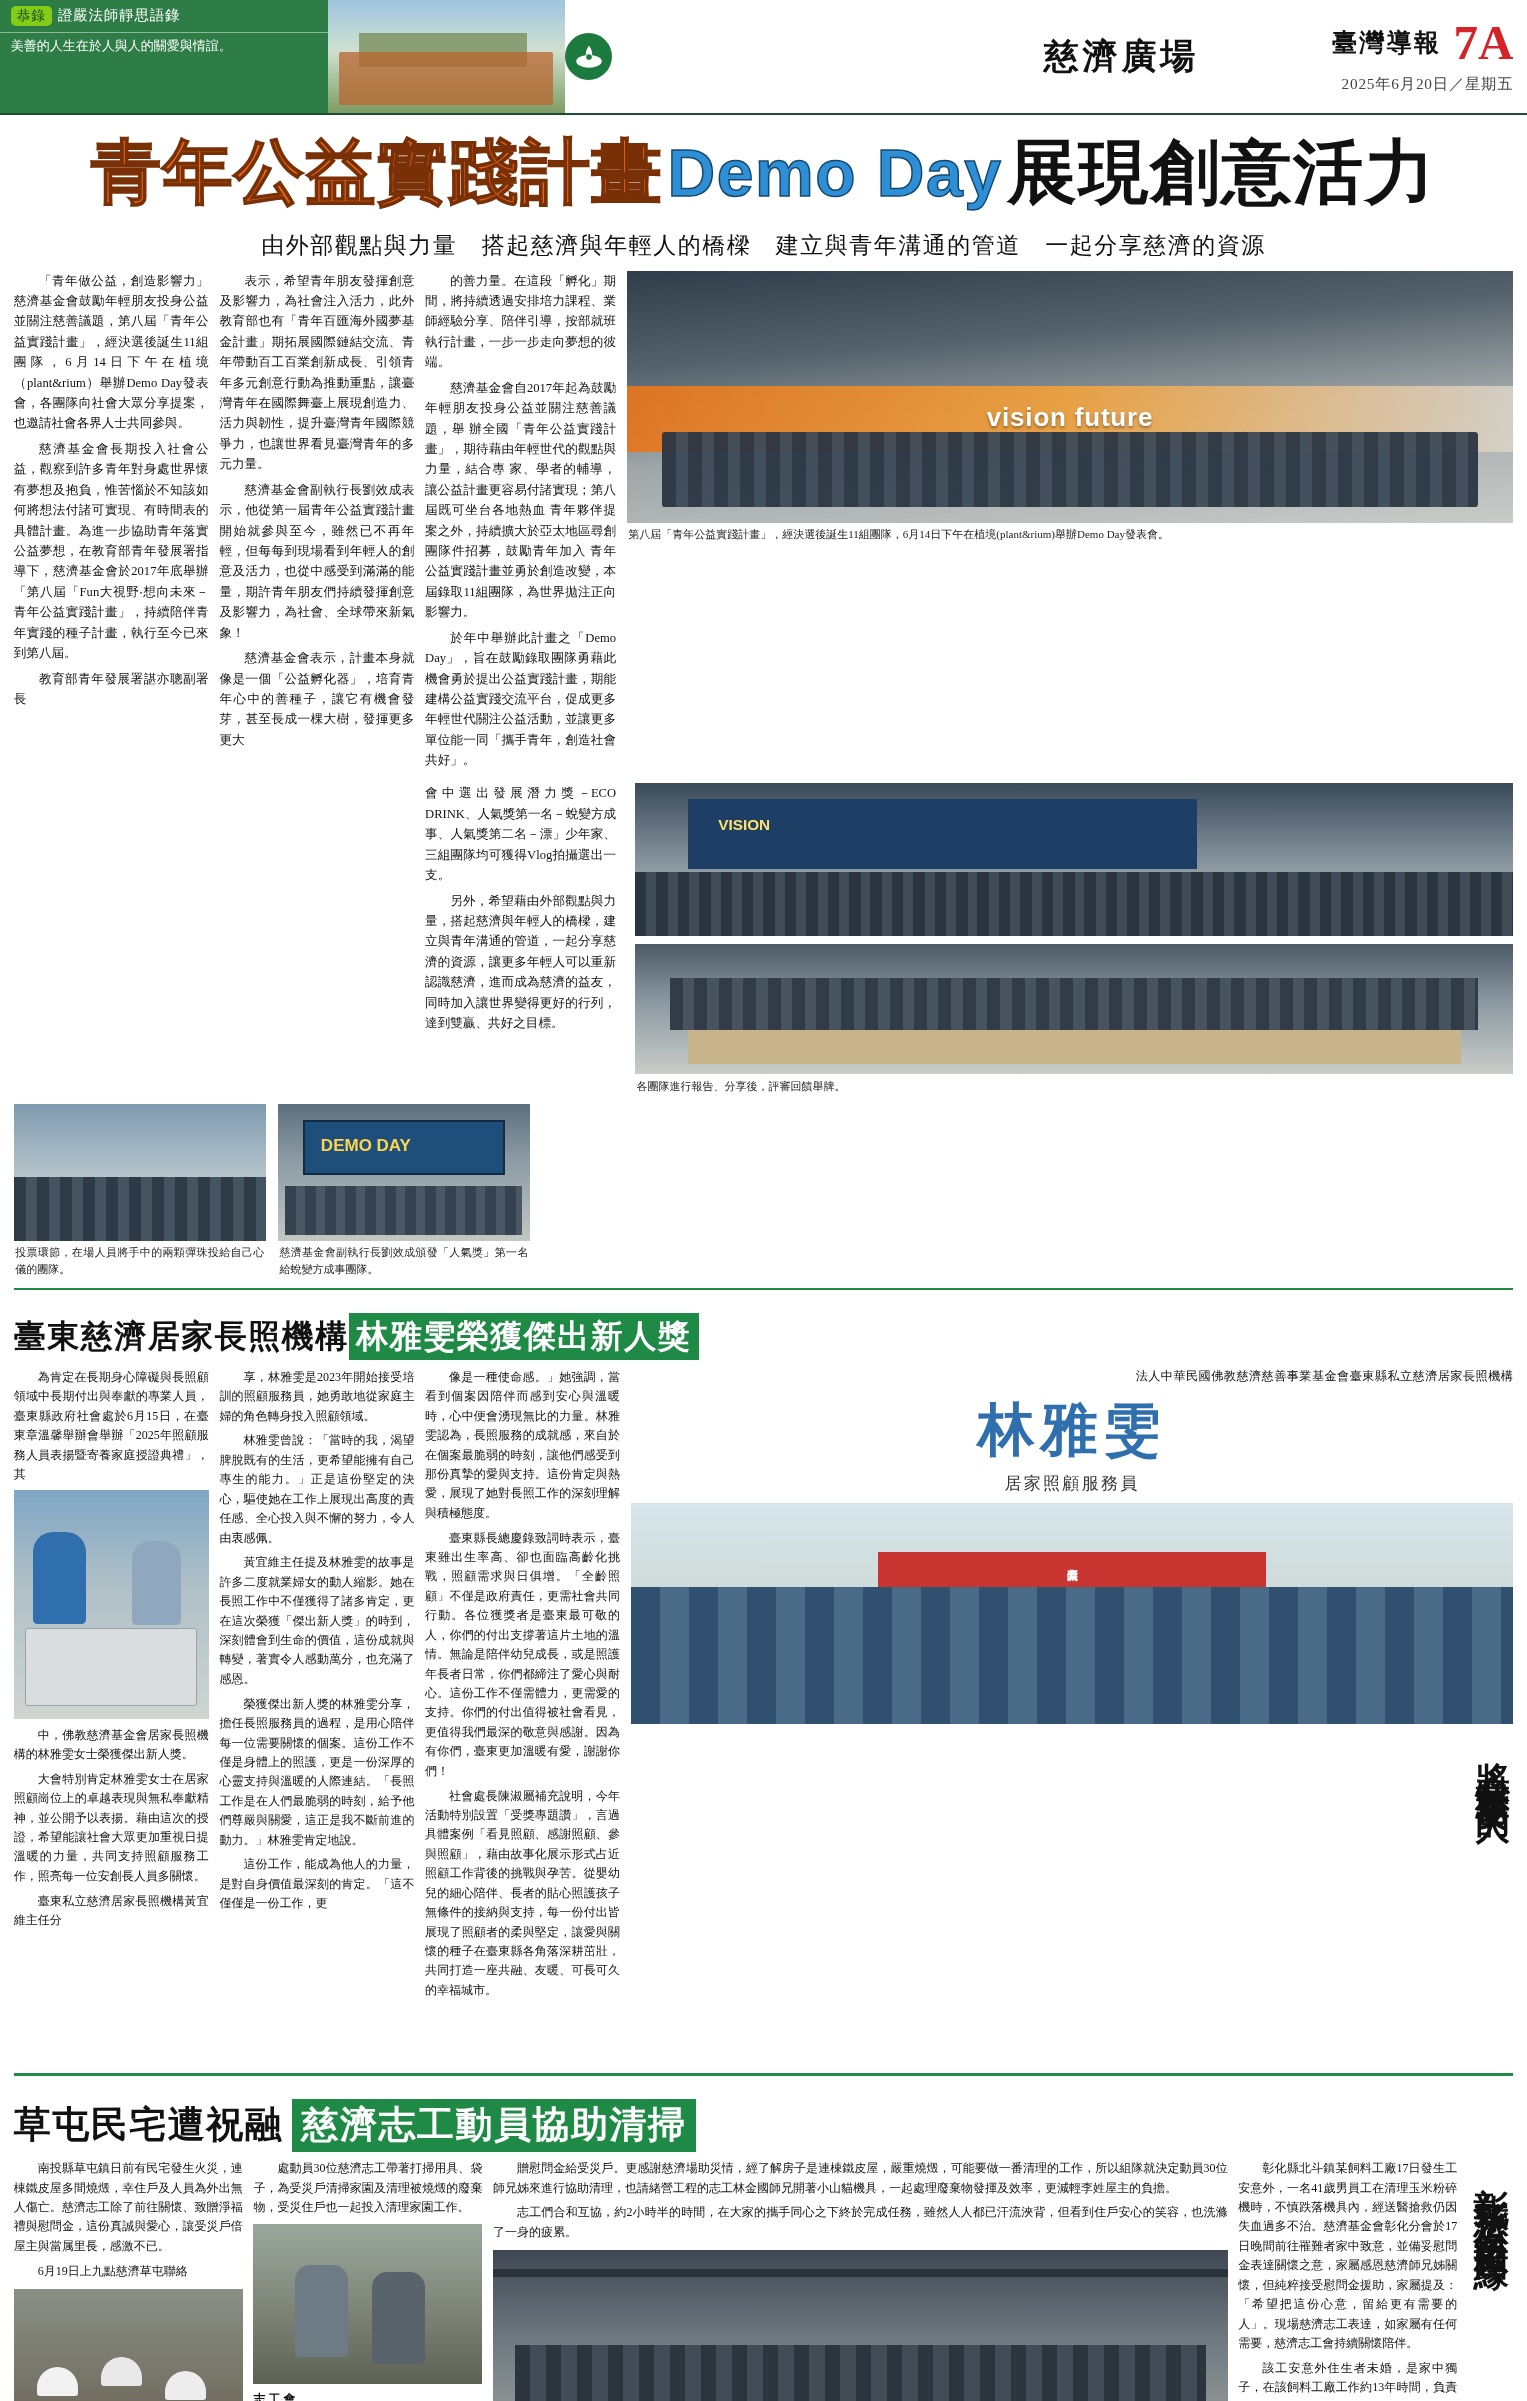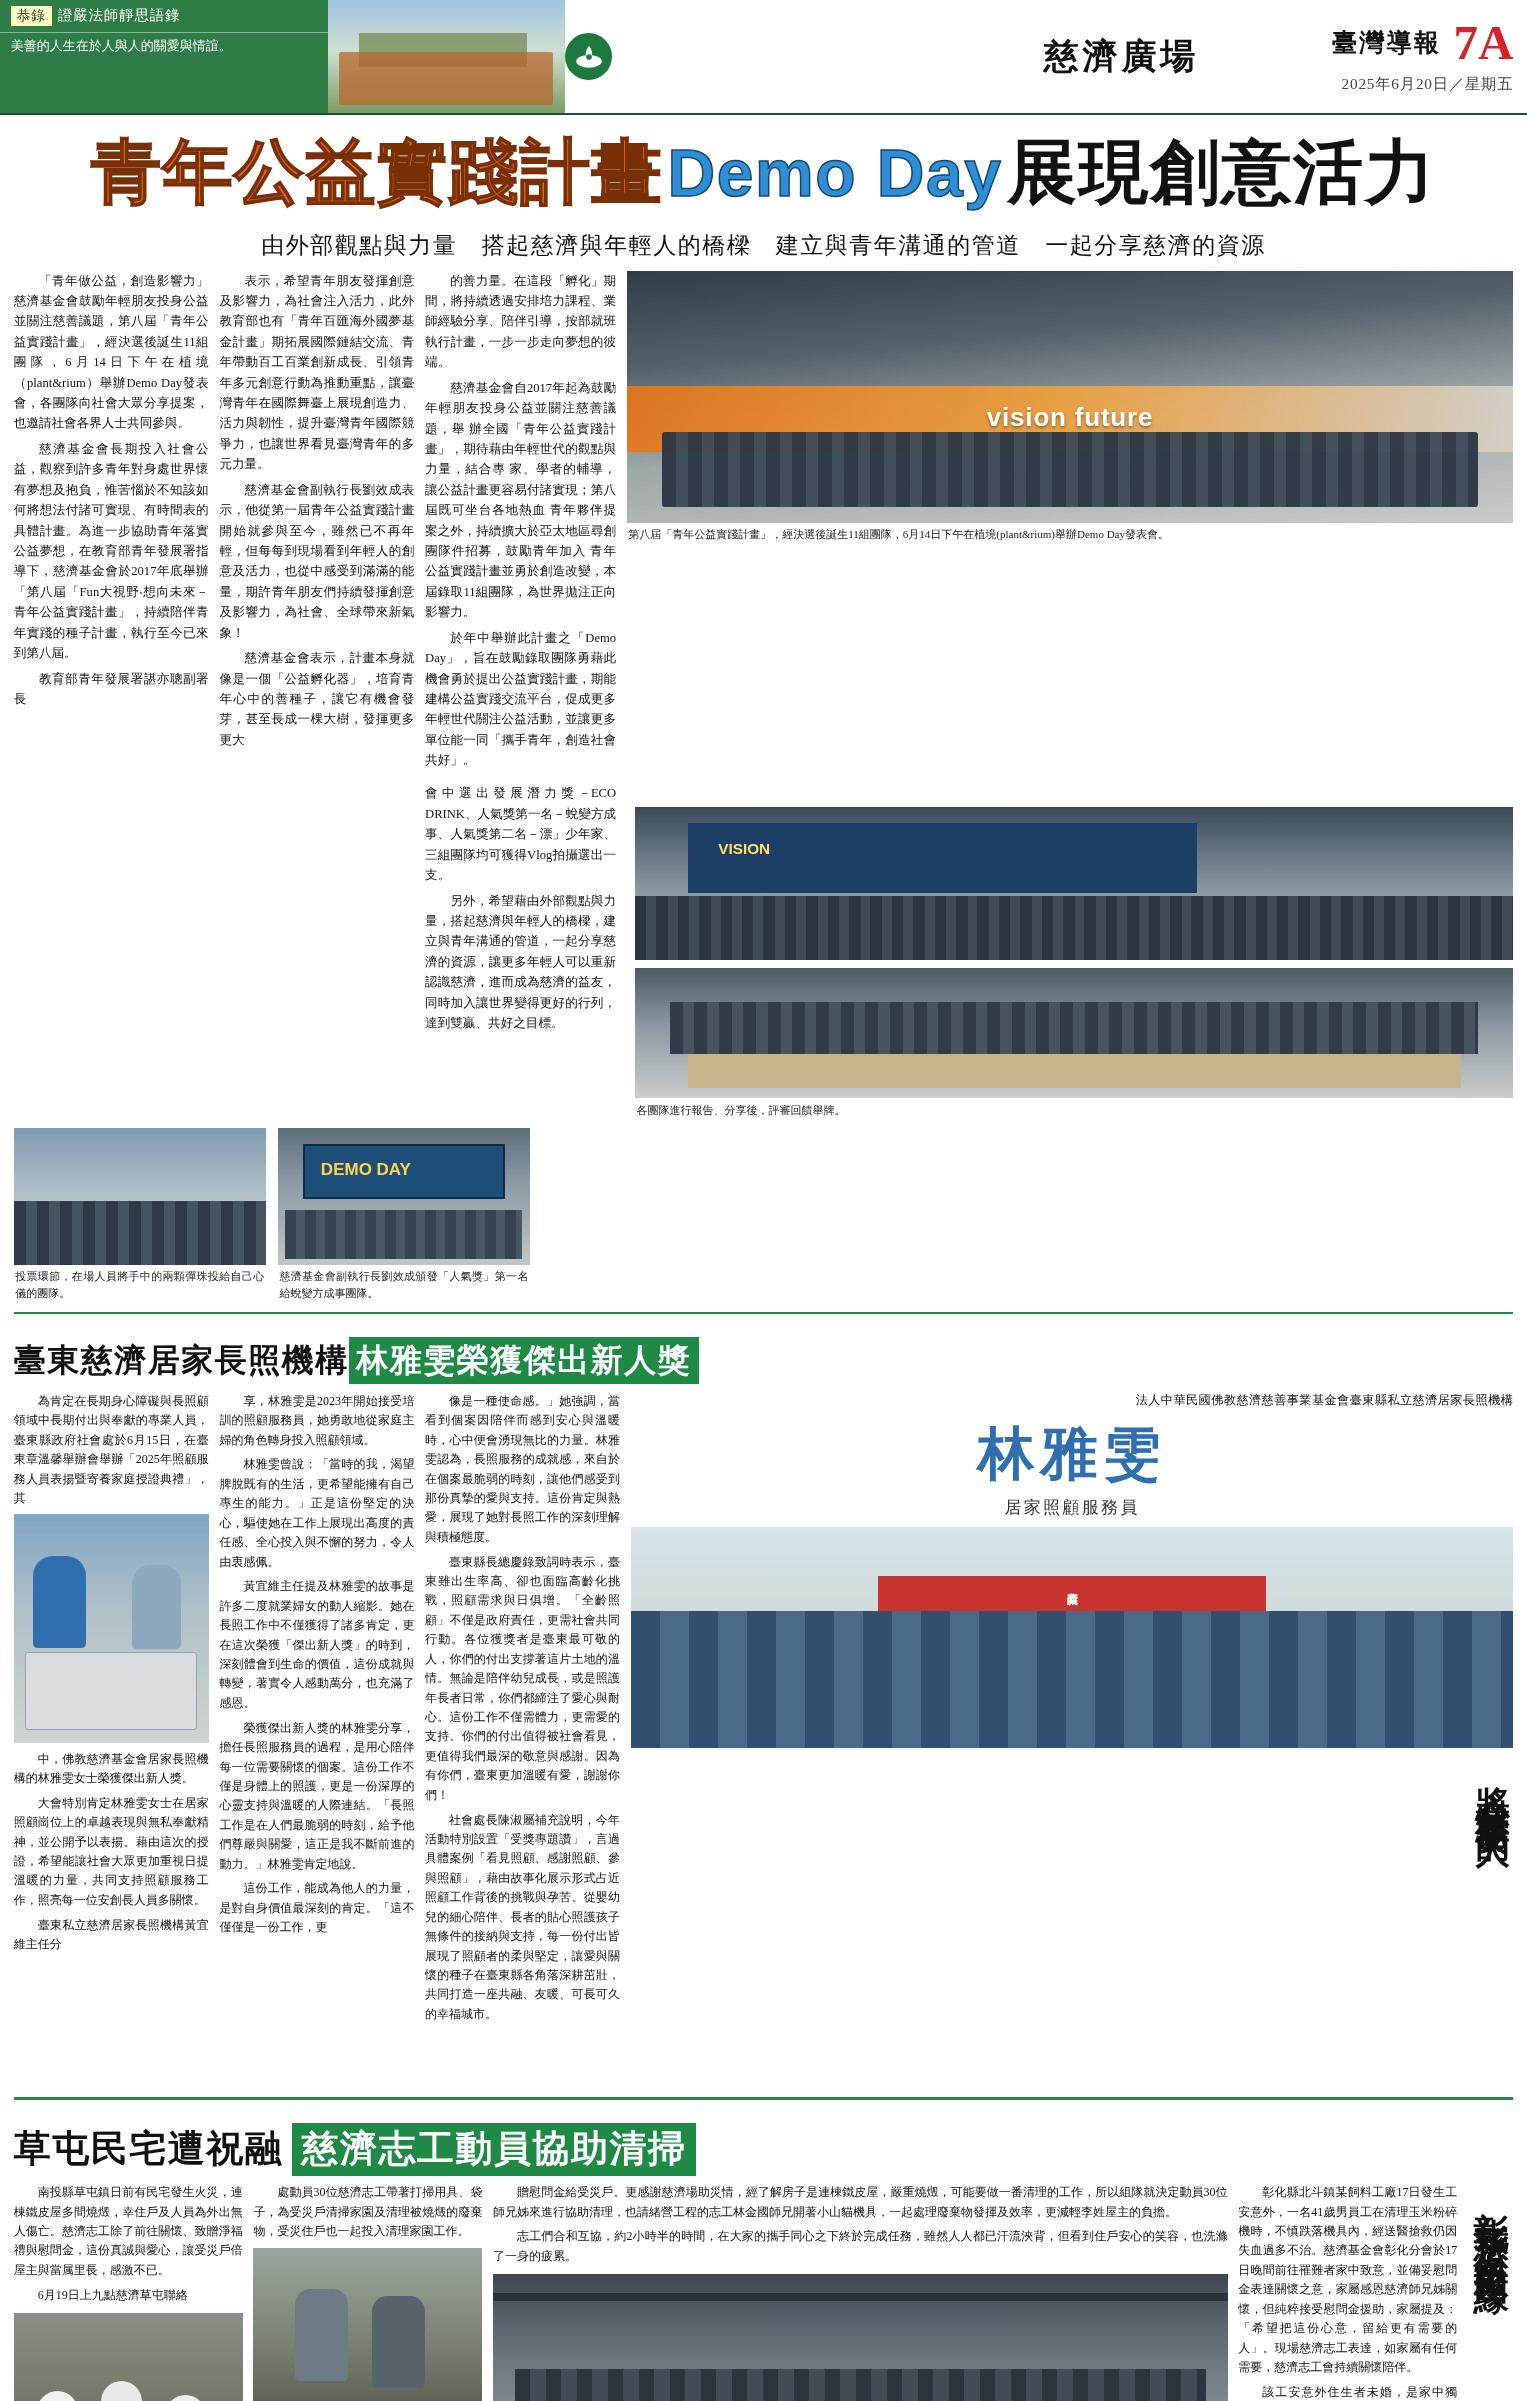--- a/index.html
+++ b/index.html
@@ -11,21 +11,21 @@
     font-family: "Liberation Serif", serif;
     color: #111;
     position: relative;
   }
   .page { position: relative; width: 1527px; height: 2401px; padding: 0; }
 
   
   .masthead { display: flex; align-items: stretch; height: 115px; border-bottom: 2.3px solid #1b4f2e; }
   .mh-left { width: 328px; background: #2e7d46; color: #fff; position: relative; }
   .mh-left-top { display: flex; align-items: center; gap: 6.1px; padding: 6.1px 7.6px 3.1px 10.7px; font-size: 14.5px; letter-spacing: 0.8px; }
-  .mh-left-top .lbl { background: #fef9c3; color: #1b4f2e; padding: 0.8px 6.1px; border-radius: 0; font-size: 13.7px; }
+  .mh-left-top .lbl { background: #84cc16; color: #1b4f2e; padding: 0.8px 6.1px; border-radius: 5px; font-size: 13.7px; }
   .mh-left-quote { padding: 4.6px 10.7px; font-size: 13px; line-height: 1.4; color: #fff; border-top: 0.8px solid rgba(255,255,255,.45); margin-top: 3.1px; }
   .mh-photo { width: 237px; background: linear-gradient(180deg,#9fc4e0 0%, #cfe0d0 45%, #7d9c63 100%); position: relative; overflow: hidden; }
   .mh-photo:after { content: ""; position: absolute; left: 10.7px; bottom: 7.6px; width: 214px; height: 53px; background: #b9652f; opacity: .75; border-radius: 2.3px; }
   .mh-photo:before { content: ""; position: absolute; left: 31px; bottom: 46px; width: 168px; height: 34px; background: #7b8f5d; opacity: .8; }
   .mh-center { flex: 1; display: flex; align-items: center; justify-content: space-between; gap: 13.7px; }
   .mh-logo { width: 47px; height: 47px; border-radius: 50%; background: #1d7a3e; display: flex; align-items: center; justify-content: center; }
   .mh-logo svg { width: 34px; height: 34px; }
   .mh-center-title { font-size: 35px; font-weight: bold; letter-spacing: 3.8px; color: #111; font-family: "Liberation Serif", serif; }
   .mh-right { width: 328px; display: flex; flex-direction: column; align-items: flex-end; justify-content: center; padding-right: 13.7px; }
   .mh-right-row { display: flex; align-items: center; gap: 12.2px; }
@@ -56,21 +56,21 @@
 
   .ph-group { background: linear-gradient(180deg,#5d6e7c 0%,#8b9aa4 40%,#c3c7c3 100%); }
   .ph-group .screen { position: absolute; left: 10%; top: 12%; width: 80%; height: 40%; background: #1e4f7a; border: 2.3px solid #0f2c44; }
   .ph-group .screen b { position: absolute; left: 8%; top: 28%; color: #ffd34d; font-size: 17px; font-family: "Liberation Sans", sans-serif; }
   .ph-group .row { position: absolute; bottom: 4%; left: 3%; right: 3%; height: 36%; background: repeating-linear-gradient(90deg,#374250 0 10.7px,#4a5764 10.7px 20px); }
 
   .ph-vote { background: linear-gradient(180deg,#6e7f8c 0%,#9daab2 50%,#cfd3cf 100%); }
   .ph-vote .wall { position: absolute; inset: 0 0 44% 0; background: linear-gradient(180deg,#7f9bb0,#b9c6cc); }
   .ph-vote .crowd { position: absolute; bottom: 0; left: 0; right: 0; height: 46%; background: repeating-linear-gradient(90deg,#2e3a46 0 12.2px,#455462 12.2px 23px); }
 
-  .ph-award { background: linear-gradient(180deg,#3b4a59 0%,#7d8b96 45%,#cdd2ce 100%); margin-top: 24px; }
+  .ph-award { background: linear-gradient(180deg,#3b4a59 0%,#7d8b96 45%,#cdd2ce 100%); }
   .ph-award .scr { position: absolute; left: 6%; top: 10%; width: 58%; height: 46%; background: #1d3f66; }
   .ph-award .scr b { position: absolute; left: 6%; top: 24%; color: #ffe06a; font-size: 15.3px; font-family: "Liberation Sans", sans-serif; }
   .ph-award .crowd { position: absolute; bottom: 0; left: 0; right: 0; height: 42%; background: repeating-linear-gradient(90deg,#2b3540 0 11.5px,#3f4c58 11.5px 21.4px); }
 
   .ph-team { background: linear-gradient(180deg,#4d5b67 0%,#8d99a2 45%,#c9cdc9 100%); }
   .ph-team .tbl { position: absolute; bottom: 8%; left: 6%; right: 6%; height: 26%; background: #c8b48b; }
   .ph-team .crowd { position: absolute; top: 26%; left: 4%; right: 4%; height: 40%; background: repeating-linear-gradient(90deg,#313c48 0 13px,#47545f 13px 24.4px); }
 
   
   .sec2 { padding: 12.2px 13.7px 0; }

